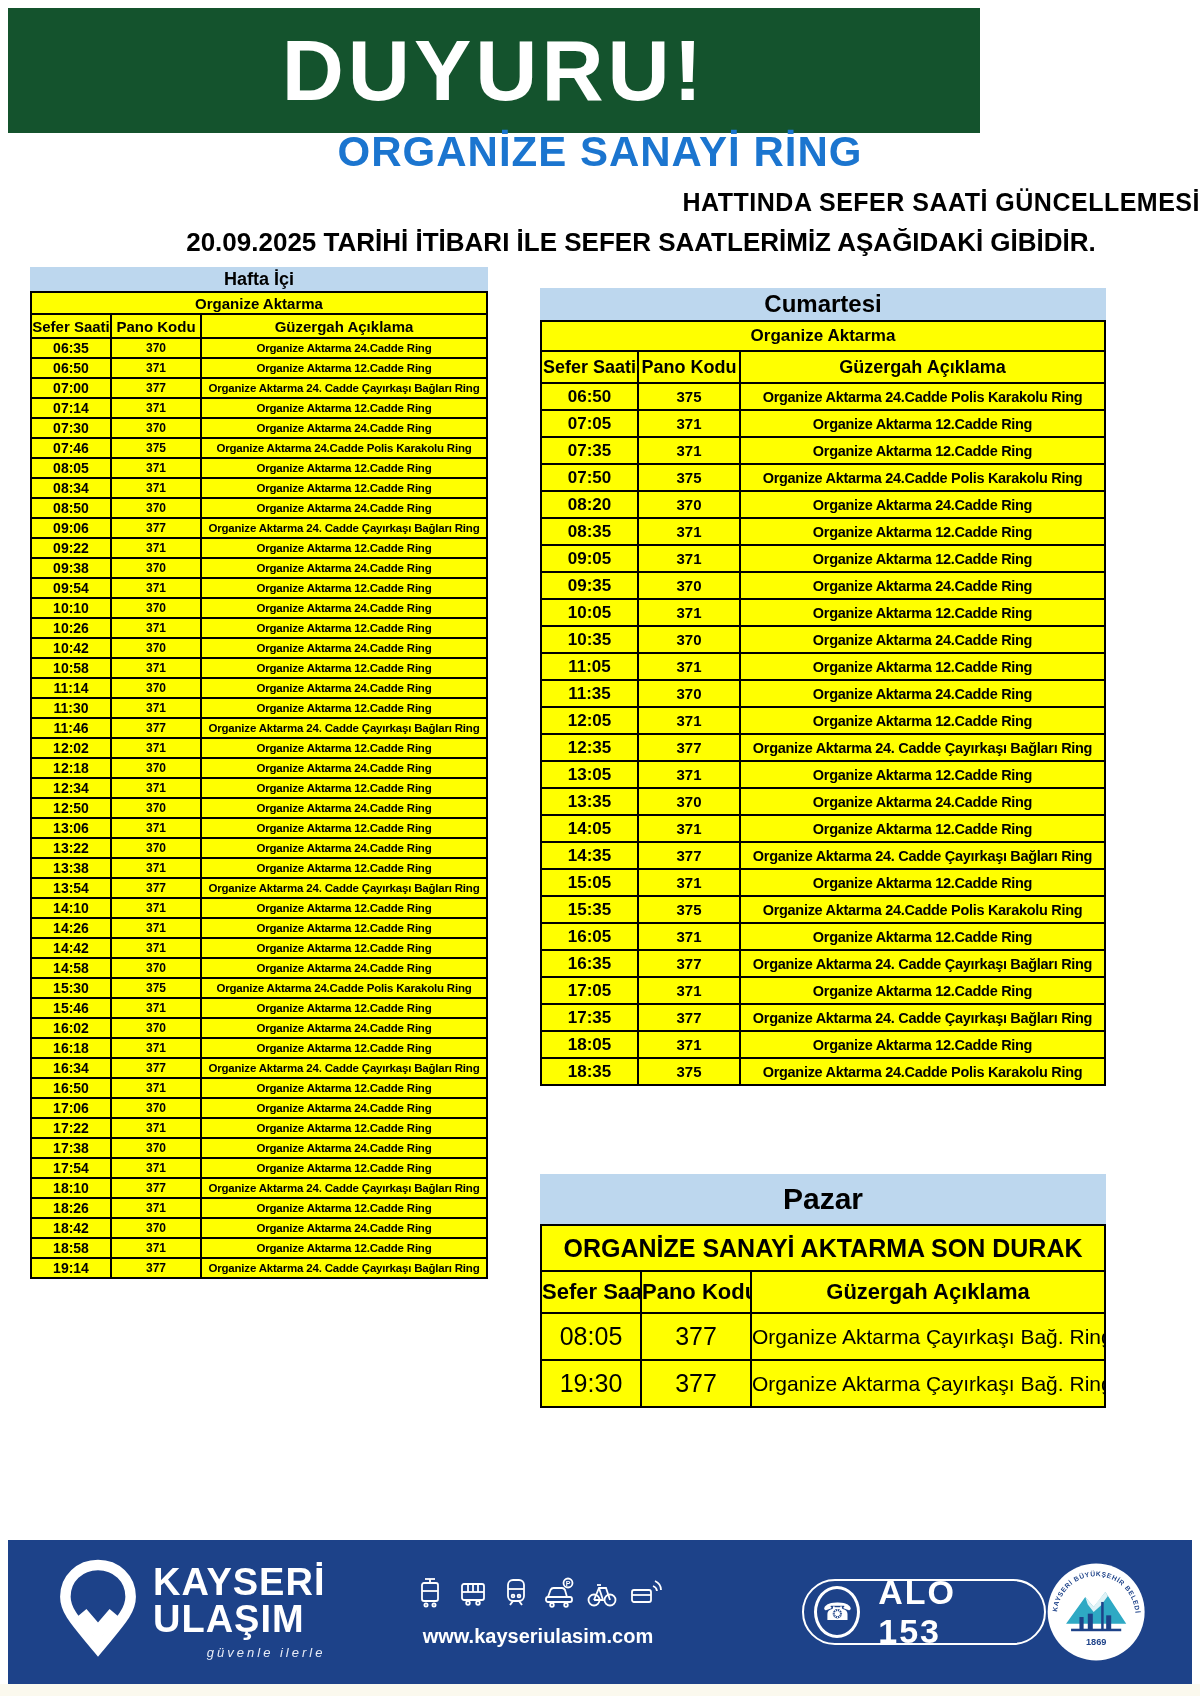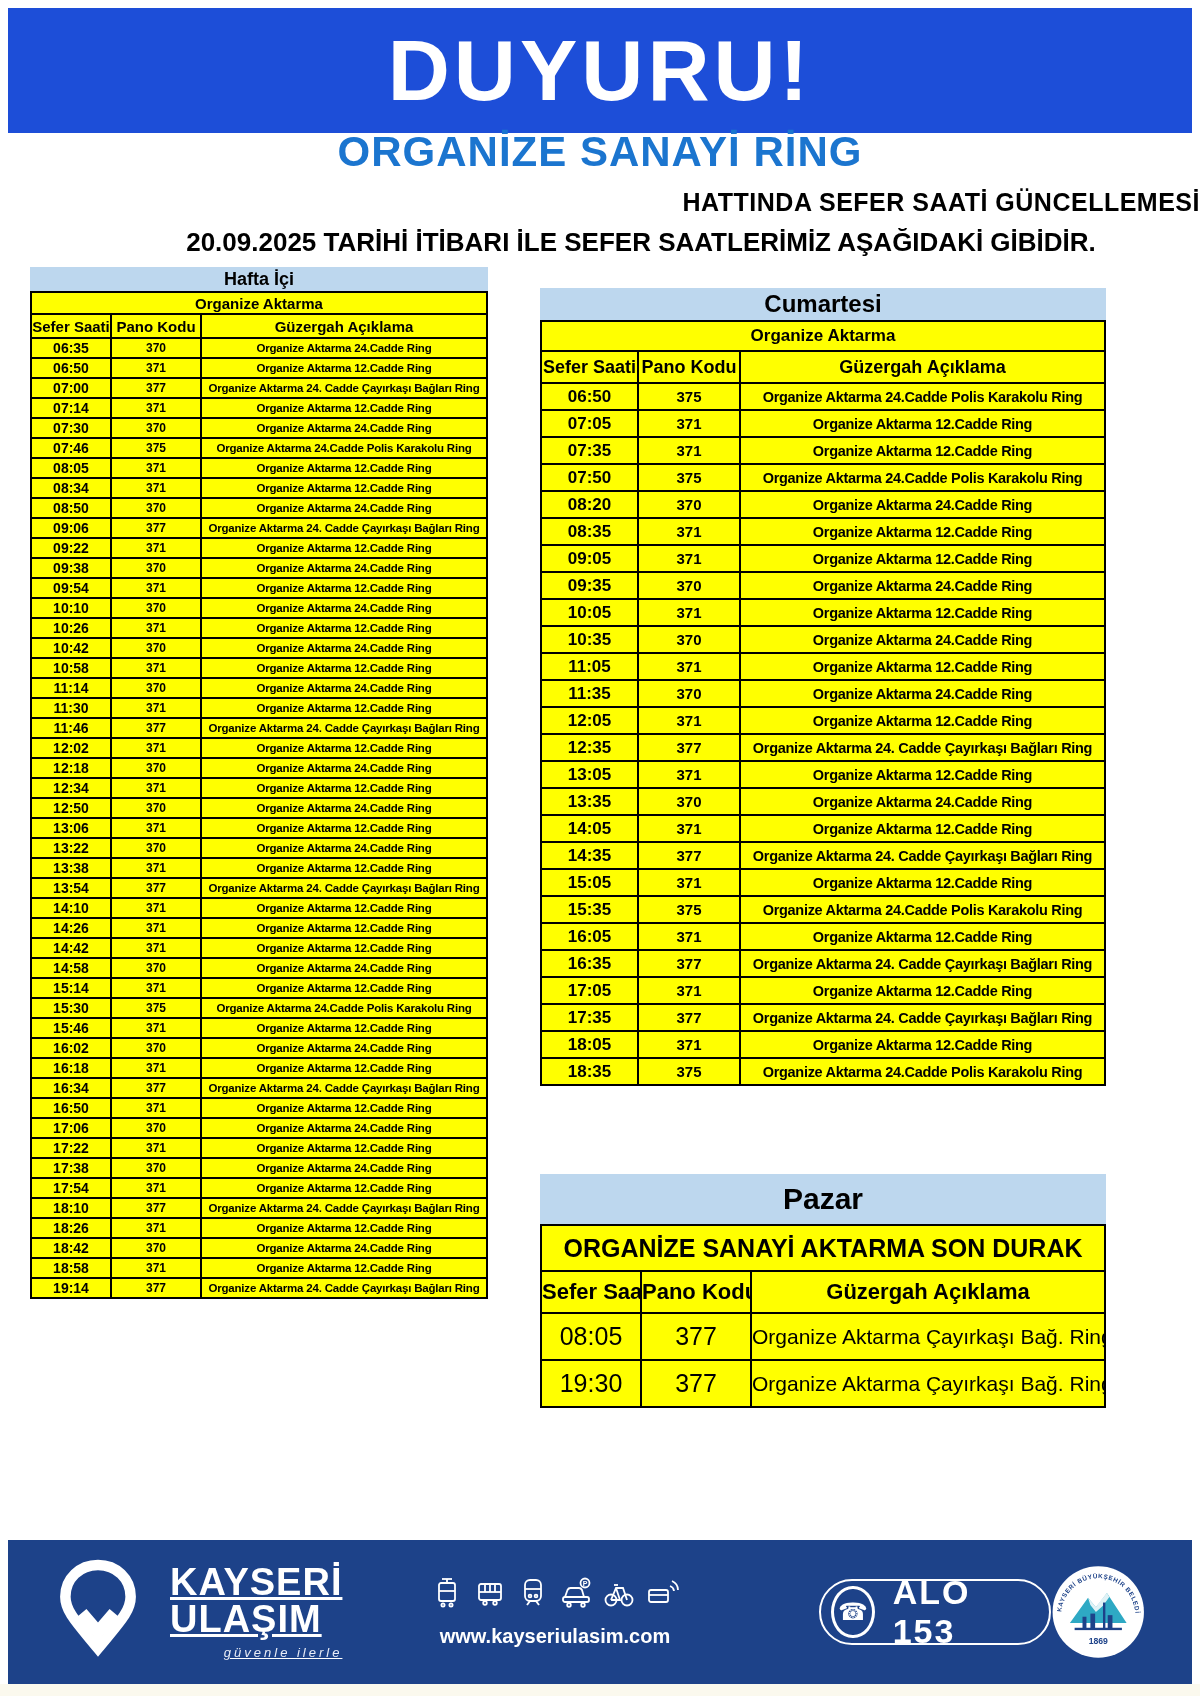--- a/index.html
+++ b/index.html
@@ -1,20 +1,20 @@
 <!DOCTYPE html>
 <html><head>
 <meta charset="utf-8">
 <style>
   html,body{margin:0;padding:0;background:#ffffff;}
   .page{position:relative;width:1200px;height:1696px;background:#ffffff;overflow:hidden;
         font-family:"Liberation Sans",sans-serif;color:#000;}
 
   
-  .banner{position:absolute;left:8px;top:8px;width:1184px;height:125px;background:#1d4ed8;
+  .banner{position:absolute;left:8px;top:8px;width:972px;height:125px;background:#14532d;
           display:flex;align-items:center;justify-content:center;}
   .banner-title{color:#fff;font-size:86px;font-weight:bold;letter-spacing:4px;}
   .line-name{position:absolute;left:0;top:128px;width:100%;text-align:center;
              color:#1b75cf;font-size:42px;font-weight:bold;letter-spacing:1px;}
   .subtitle{position:absolute;left:0;top:188px;width:100%;text-align:right;
             font-size:25px;font-weight:bold;letter-spacing:.5px;}
   .effective{position:absolute;left:0;top:227px;width:100%;text-align:center;
              font-size:26px;font-weight:bold;padding-left:41px;}
 
   
@@ -52,21 +52,21 @@
   .sunday .cell-code{font-size:25px;}
   .sunday .cell-desc{font-size:21px;}
 
   
   .footer{position:absolute;left:8px;top:1540px;width:1184px;height:144px;background:#1d4289;
           display:flex;align-items:center;}
   .bottom-strip{position:absolute;left:0;top:1684px;width:1200px;height:12px;background:#fbf9ee;}
 
   .logo-block{display:flex;align-items:center;margin-left:42px;}
   .logo-pin{width:96px;height:108px;}
-  .brand-text{margin-left:24px;color:#fff;text-decoration:underline;}
+  .brand-text{margin-left:7px;color:#fff;}
   .brand-line{font-size:38px;font-weight:bold;line-height:.98;letter-spacing:1px;}
   .brand-tagline{font-size:13px;letter-spacing:3px;font-style:italic;color:#e9edf7;
                  text-align:right;margin-top:7px;}
 
   .icons-block{margin-left:88px;display:flex;flex-direction:column;align-items:center;}
   .icons-row{display:flex;gap:9px;align-items:flex-end;}
   .t-icon{width:34px;height:34px;}
   .website{color:#fff;font-size:20px;font-weight:bold;margin-top:15px;}
 
   .alo-pill{margin-left:140px;border:2px solid #fff;border-radius:44px;height:62px;
@@ -261,25 +261,20 @@
           </tr>
           <tr>
             <td class="cell-time">14:42</td>
             <td class="cell-code">371</td>
             <td class="cell-desc">Organize Aktarma 12.Cadde Ring</td>
           </tr>
           <tr>
             <td class="cell-time">14:58</td>
             <td class="cell-code">370</td>
             <td class="cell-desc">Organize Aktarma 24.Cadde Ring</td>
-          </tr>
-          <tr>
-            <td class="cell-time">15:14</td>
-            <td class="cell-code">371</td>
-            <td class="cell-desc">Organize Aktarma 12.Cadde Ring</td>
           </tr>
           <tr>
             <td class="cell-time">15:30</td>
             <td class="cell-code">375</td>
             <td class="cell-desc">Organize Aktarma 24.Cadde Polis Karakolu Ring</td>
           </tr>
           <tr>
             <td class="cell-time">15:46</td>
             <td class="cell-code">371</td>
             <td class="cell-desc">Organize Aktarma 12.Cadde Ring</td>

